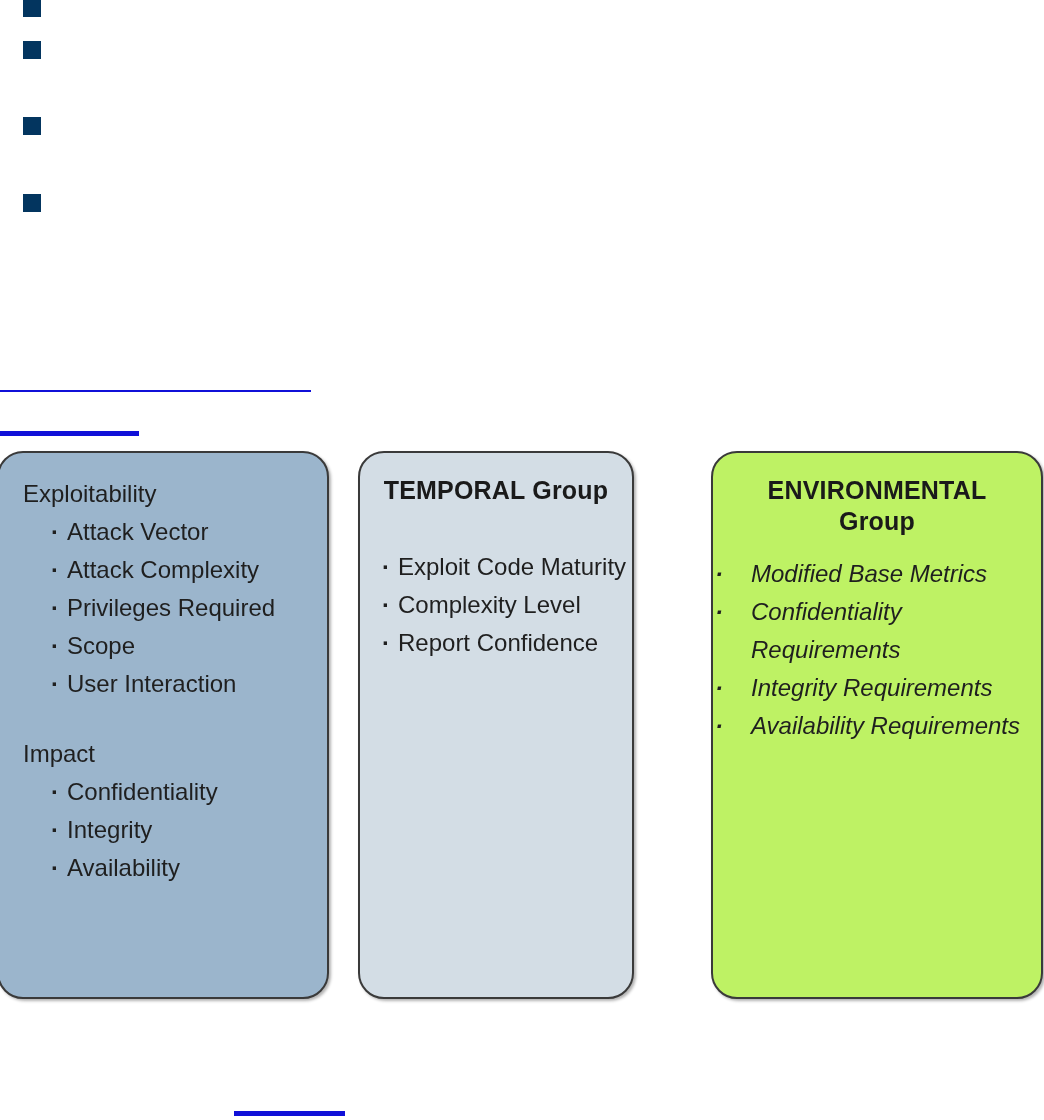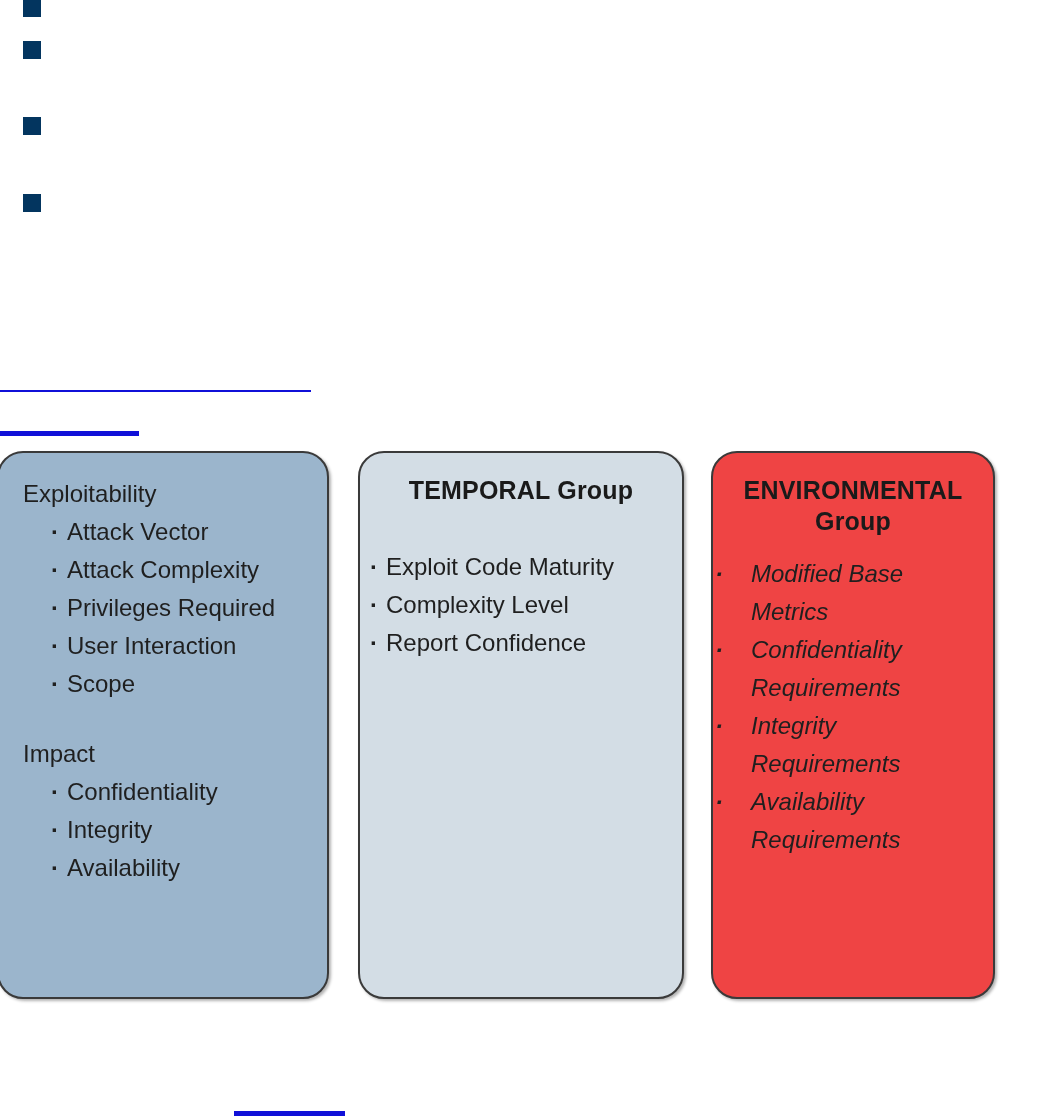--- a/index.html
+++ b/index.html
@@ -47,27 +47,27 @@
     border-radius: 26px;
     box-shadow: 2px 2px 3px rgba(0,0,0,0.30);
   }
   #box-base {
     left: -3px;
     width: 332px;
     background: #9bb5cc;
   }
   #box-temporal {
     left: 358px;
-    width: 326px;
+    width: 276px;
     background: #d3dde5;
   }
   #box-environmental {
     left: 711px;
-    width: 284px;
-    background: #ef4444;
+    width: 332px;
+    background: #bef264;
   }
 
   .group-title {
     text-align: center;
     font-weight: bold;
     font-size: 25px;
     line-height: 31px;
     margin: 22px 18px 0 18px;
     color: #1a1a1a;
     letter-spacing: 0.2px;
@@ -85,21 +85,21 @@
   #box-base .section-head { font-size: 24px; }
   #box-base .metric-list {
     list-style: none;
     margin: 0;
     padding: 0 0 0 28px;
   }
   #box-base .metric-list li { white-space: nowrap; }
   #box-base .spacer { height: 32px; }
 
   
-  #box-temporal .group-body { margin-top: 42px; padding-left: 10px; }
+  #box-temporal .group-body { margin-top: 42px; padding-left: 22px; }
   #box-temporal .metric-list {
     list-style: none;
     margin: 0;
     padding: 0;
   }
 
   
   #box-environmental .group-body { margin-top: 18px; padding-left: 20px; }
   #box-environmental .metric-list {
     list-style: none;
@@ -138,22 +138,22 @@
 <div class="rule" id="rule-second"></div>
 <div class="rule" id="rule-bottom"></div>
 
 <div class="group-box" id="box-base">
   <div class="group-body">
     <div class="section-head">Exploitability</div>
     <ul class="metric-list">
       <li class="bullet-dot">Attack Vector</li>
       <li class="bullet-dot">Attack Complexity</li>
       <li class="bullet-dot">Privileges Required</li>
+      <li class="bullet-dot">Scope</li>
       <li class="bullet-dot">User Interaction</li>
-      <li class="bullet-dot">Scope</li>
     </ul>
     <div class="spacer"></div>
     <div class="section-head">Impact</div>
     <ul class="metric-list">
       <li class="bullet-dot">Confidentiality</li>
       <li class="bullet-dot">Integrity</li>
       <li class="bullet-dot">Availability</li>
     </ul>
   </div>
 </div>

